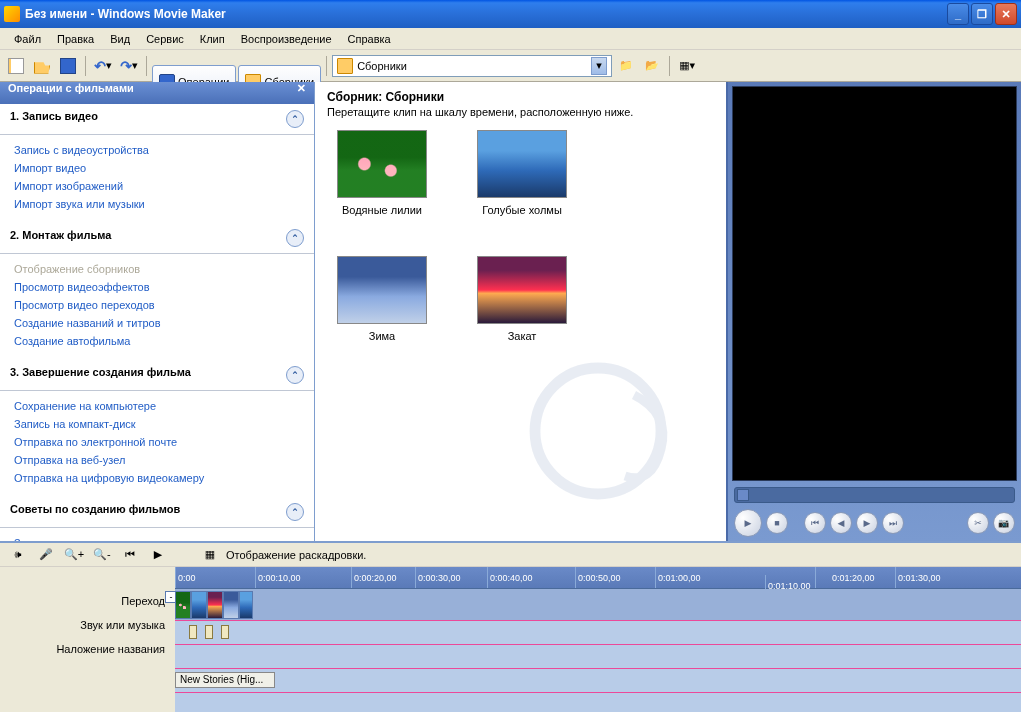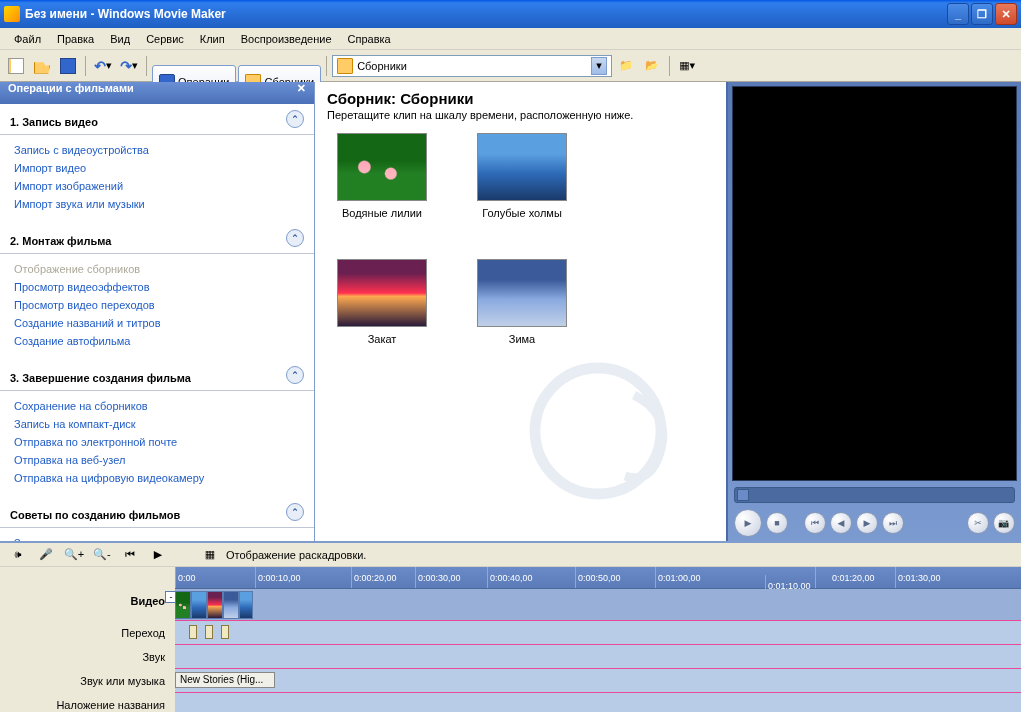--- a/index.html
+++ b/index.html
@@ -15,27 +15,27 @@
 .toolbar { height: 32px; background: #ece9d8; display: flex; align-items: center; padding: 0 4px; border-bottom: 1px solid #aca899; gap: 2px; }
 .tbtn { width: 24px; height: 24px; display: flex; align-items: center; justify-content: center; border: 1px solid transparent; border-radius: 3px; cursor: pointer; }
 .tbtn.labeled { width: auto; padding: 16px 6px; gap: 3px; border: 1px solid #7e9dce; background: linear-gradient(to bottom, #fefefe, #e8eef8); margin-top: 32px; }
 .tsep { width: 1px; height: 20px; background: #aca899; margin: 0 3px; }
 .tcombo { height: 22px; border: 1px solid #7f9db9; background: #fff; display: flex; align-items: center; padding: 0 4px; gap: 4px; }
 .tcombo .dd { width: 16px; height: 18px; background: linear-gradient(to bottom, #c8d8ee, #9fbce8); border: 1px solid #7e9dce; display: flex; align-items: center; justify-content: center; }
 .main { display: flex; height: 459px; }
 .tasks { width: 315px; background: #fff; border-right: 1px solid #7e9dce; overflow-y: auto; }
 .tasks-header { height: 22px; background: linear-gradient(to bottom, #6a8fd4, #4a70b8); color: #fff; font-weight: bold; display: flex; align-items: flex-start; padding: 0 8px; }
 .tasks-header .x { margin-left: auto; cursor: pointer; }
-.section-head { background: #fff; padding: 6px 10px; font-weight: bold; font-size: 12px; border-bottom: 1px solid #c0c7d4; display: flex; align-items: flex-end; }
+.section-head { background: #fff; padding: 6px 10px; font-weight: bold; font-size: 12px; border-bottom: 1px solid #c0c7d4; display: flex; align-items: flex-start; }
 .section-head .chev { margin-left: auto; width: 18px; height: 18px; border-radius: 50%; border: 1px solid #7e9dce; background: #e8eef8; display: flex; align-items: center; justify-content: center; color: #2e5a9e; font-size: 9px; }
 .section-body { padding: 6px 14px 10px; }
 .task-link { color: #215dc6; padding: 3px 0; cursor: pointer; display: block; }
 .task-dis { color: #aca899; padding: 3px 0; display: block; }
 .collection { flex: 1; background: #fff; padding: 8px 12px; position: relative; }
-.col-title { font-weight: bold; font-size: 15px; }
+.col-title { font-weight: bold; font-size: 12px; }
 .col-sub { margin: 2px 0 12px; }
 .clips { display: flex; flex-wrap: wrap; gap: 40px 30px; }
 .clip { width: 110px; text-align: center; cursor: pointer; }
 .clip-thumb { width: 90px; height: 68px; margin: 0 auto 6px; border: 1px solid #888; }
 .th-lily { background: linear-gradient(to bottom, #0a3a0a 40%, #1a5a1a 60%), radial-gradient(circle at 30% 50%, #ff69b4 8%, transparent 10%), radial-gradient(circle at 60% 60%, #ff69b4 8%, transparent 10%); background-blend-mode: screen; background-color: #0a3a0a; }
 .th-hills { background: linear-gradient(to bottom, #5aa0e0 30%, #2e6ab8 60%, #1a3a6a 100%); }
 .th-sunset { background: linear-gradient(to bottom, #6a2050 20%, #ff3050 50%, #ffaa50 55%, #2a1a3a 100%); }
 .th-winter { background: linear-gradient(to bottom, #3a5a9a 30%, #8aaae0 60%, #c0d0e8 100%); }
 .watermark { position: absolute; right: 20px; bottom: 20px; width: 180px; height: 180px; opacity: 0.12; pointer-events: none; }
 .preview { width: 295px; background: linear-gradient(to bottom, #5a7ab8 0%, #7a9ad0 100%); display: flex; flex-direction: column; border-left: 2px solid #4a6aa8; }
@@ -150,21 +150,21 @@
           <span class="task-link">Просмотр видеоэффектов</span>
           <span class="task-link">Просмотр видео переходов</span>
           <span class="task-link">Создание названий и титров</span>
           <span class="task-link">Создание автофильма</span>
         </div>
         <div class="section-head">
           <span>3. Завершение создания фильма</span>
           <span class="chev">⌃</span>
         </div>
         <div class="section-body">
-          <span class="task-link">Сохранение на сборников</span>
+          <span class="task-link">Сохранение на компьютере</span>
           <span class="task-link">Запись на компакт-диск</span>
           <span class="task-link">Отправка по электронной почте</span>
           <span class="task-link">Отправка на веб-узел</span>
           <span class="task-link">Отправка на цифровую видеокамеру</span>
         </div>
         <div class="section-head">
           <span>Советы по созданию фильмов</span>
           <span class="chev">⌃</span>
         </div>
         <div class="section-body">
@@ -179,26 +179,26 @@
     <div class="clips" id="clips">
         <div class="clip">
           <div class="clip-thumb th-lily"></div>
           <div>Водяные лилии</div>
         </div>
         <div class="clip">
           <div class="clip-thumb th-hills"></div>
           <div>Голубые холмы</div>
         </div>
         <div class="clip">
+          <div class="clip-thumb th-winter"></div>
+          <div>Зима</div>
+        </div>
+        <div class="clip">
           <div class="clip-thumb th-sunset"></div>
           <div>Закат</div>
-        </div>
-        <div class="clip">
-          <div class="clip-thumb th-winter"></div>
-          <div>Зима</div>
         </div>
       </div>
     <svg class="watermark" viewBox="0 0 100 100">
         <circle cx="40" cy="50" r="35" fill="none" stroke="#4a6aa0" stroke-width="6"></circle>
         <path d="M60 30 Q80 40 75 60 Q70 80 55 75" fill="none" stroke="#4a6aa0" stroke-width="5"></path>
       </svg>
   </div>
 
   <div class="preview">
     <div class="preview-screen"></div>
@@ -228,23 +228,21 @@
     <div class="tbtn">🔍-</div>
     <div class="tbtn">⏮</div>
     <div class="tbtn">▶</div>
     <div style="width:20px"></div>
     <div class="tbtn">▦</div>
     <span>Отображение раскадровки.</span>
   </div>
   <div class="tl-main">
     <div class="tl-labels" id="tl-labels" style="position:relative">
     <div class="tl-expand" style="left: auto; right: -2px; top: 24px;">-</div>
-        <div class="tl-label bold" style="height: 32px;">Видео</div>
         <div class="tl-label" style="height: 24px;">Переход</div>
-        <div class="tl-label" style="height: 24px;">Звук</div>
         <div class="tl-label" style="height: 24px;">Звук или музыка</div>
         <div class="tl-label" style="height: 24px;">Наложение названия</div>
       </div>
     <div class="tl-tracks">
       <div class="tl-ruler" id="ruler">
           <div class="tl-tick" style="left: 0px;">0:00</div>
           <div class="tl-tick" style="left: 80px;">0:00:10,00</div>
           <div class="tl-tick" style="left: 176px;">0:00:20,00</div>
           <div class="tl-tick" style="left: 240px;">0:00:30,00</div>
           <div class="tl-tick" style="left: 312px;">0:00:40,00</div>

